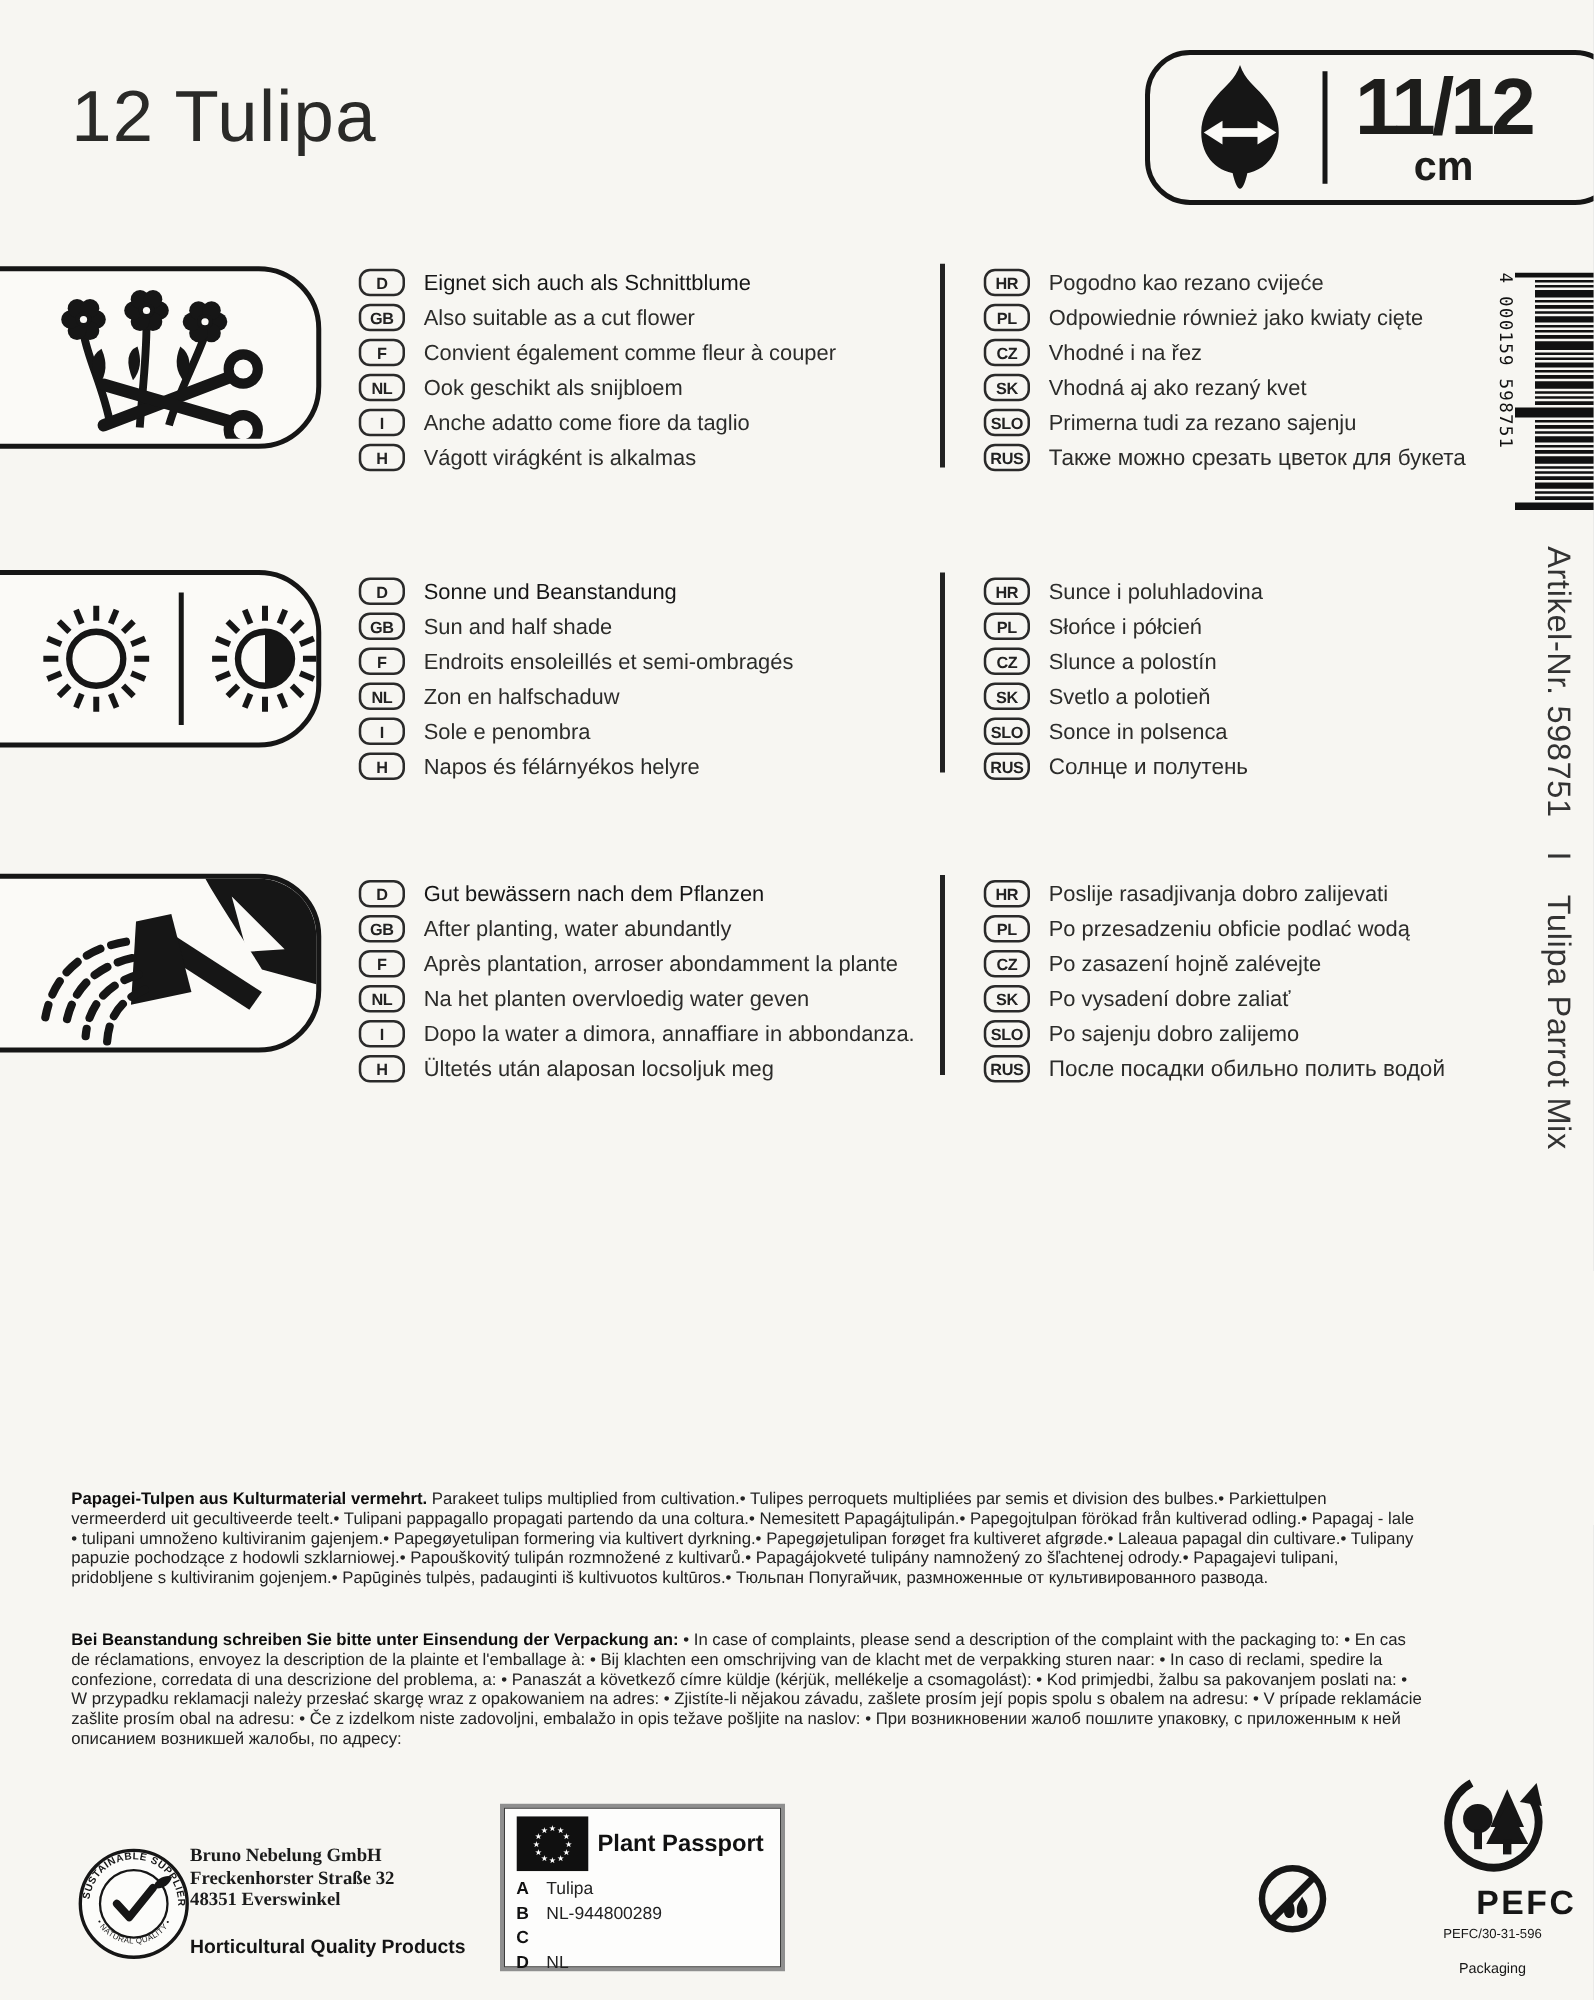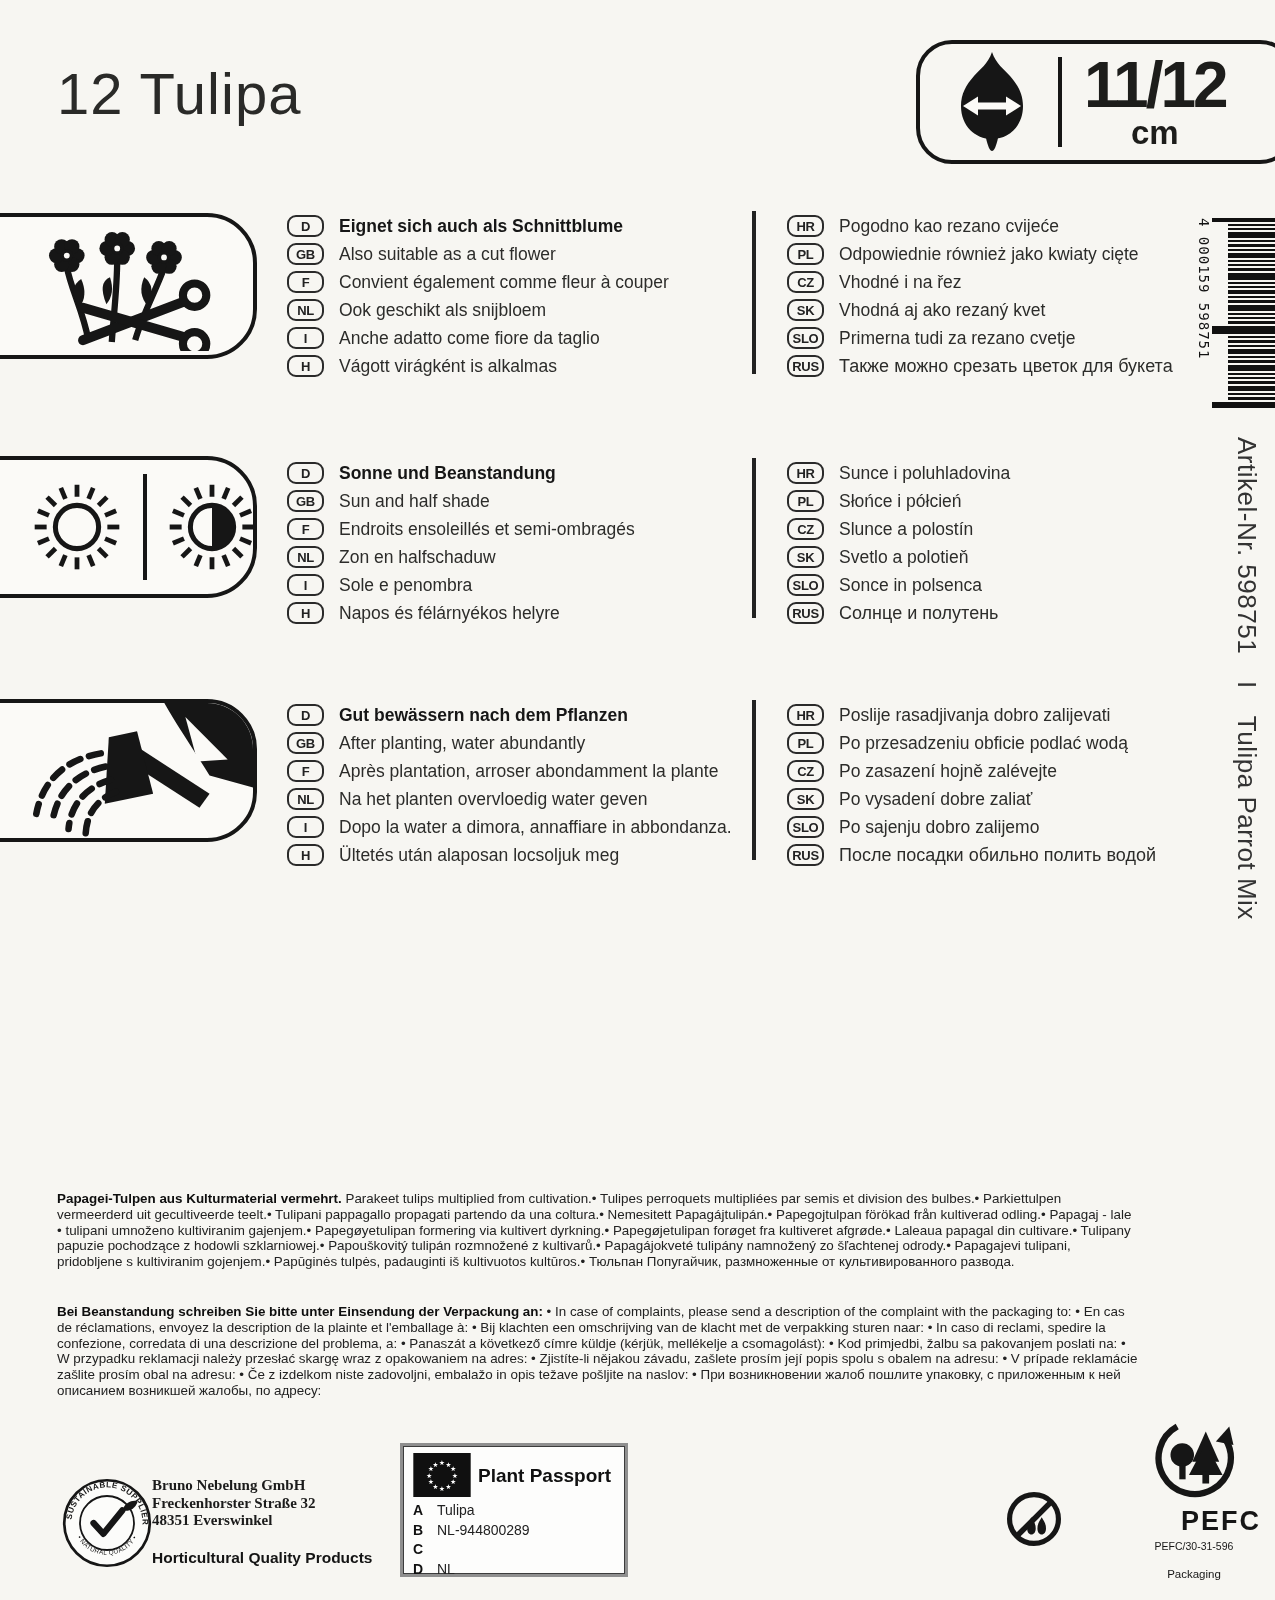--- a/index.html
+++ b/index.html
@@ -34,21 +34,21 @@
   .icon-box svg{position:absolute;}
   .sun-divider{position:absolute;left:191px;top:14px;width:4px;height:106px;background:#161616;}
 
   
   .col{position:absolute;display:flex;flex-direction:column;}
   .row{height:28px;display:flex;align-items:center;gap:15px;}
   .code{min-width:37px;height:22px;border:2.4px solid #2a2a2a;border-radius:9px;
         display:flex;align-items:center;justify-content:center;font-size:13px;
         font-weight:bold;letter-spacing:-0.3px;padding:0 3px;box-sizing:border-box;color:#222;}
   .txt{font-size:17.5px;color:#2c2c2a;white-space:nowrap;}
-  .lead{font-weight:bold;color:#161616;}
+  .lead{font-weight:normal;color:#161616;}
   .rus{font-size:18px;}
   .vdiv{position:absolute;left:752px;width:3.5px;background:#222;}
   #vdiv1{top:211px;height:163px;}
   #vdiv2{top:458px;height:160px;}
   #vdiv3{top:700px;height:160px;}
 
   
   .fine{position:absolute;left:57px;width:1082px;margin:0;font-size:13.4px;
         line-height:15.8px;color:#222;}
   #para1{top:1191px;}
@@ -245,21 +245,21 @@
     <div class="row">
         <span class="code">CZ</span>
         <span class="txt">Vhodné i na řez</span>
       </div>
     <div class="row">
         <span class="code">SK</span>
         <span class="txt">Vhodná aj ako rezaný kvet</span>
       </div>
     <div class="row">
         <span class="code">SLO</span>
-        <span class="txt">Primerna tudi za rezano cvetje</span>
+        <span class="txt">Primerna tudi za rezano sajenju</span>
       </div>
     <div class="row">
         <span class="code">RUS</span>
         <span class="txt rus">Также можно срезать цветок для букета</span>
       </div>
   </div>
 
   <div class="col" style="left:287px;top:459px">
     <div class="row">
         <span class="code">D</span>

